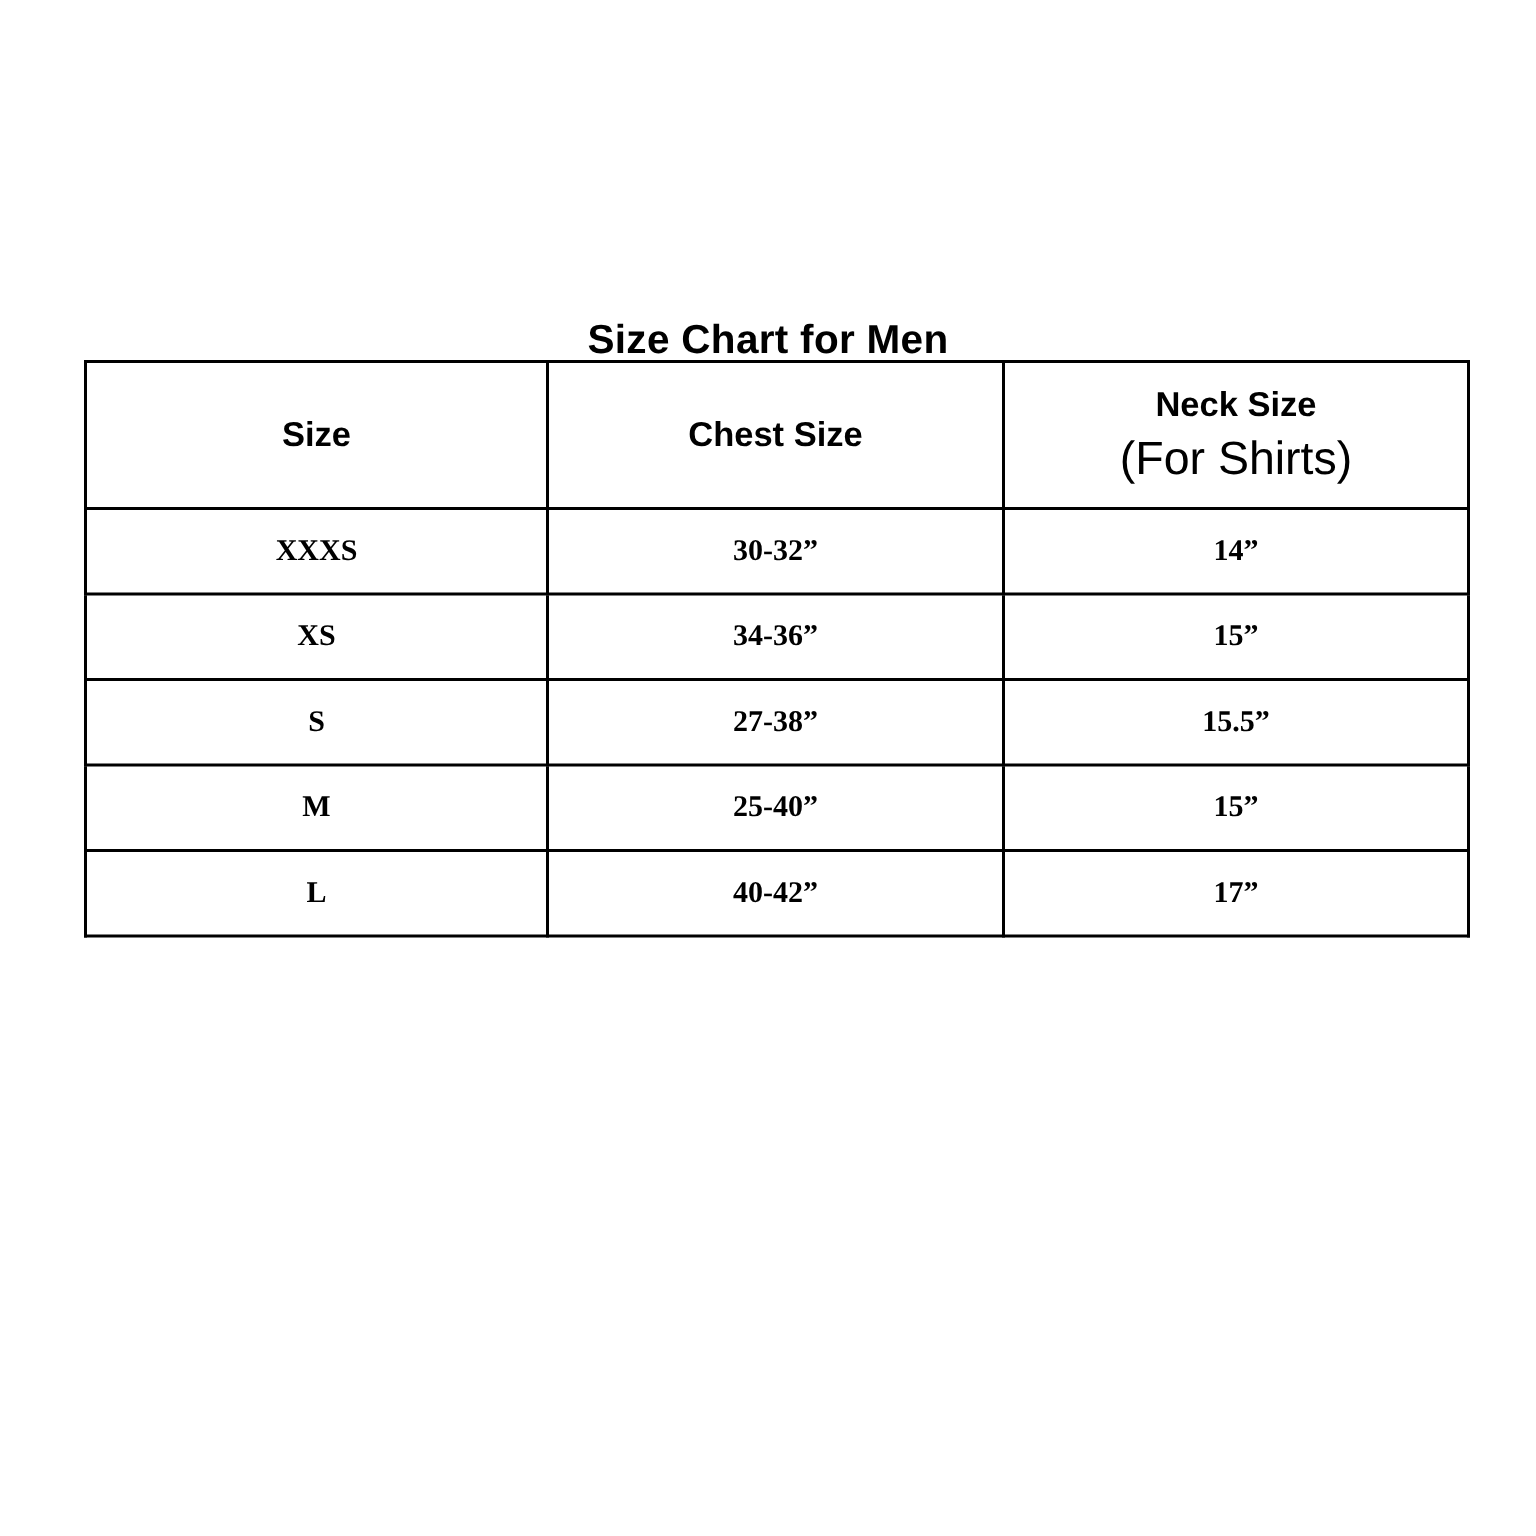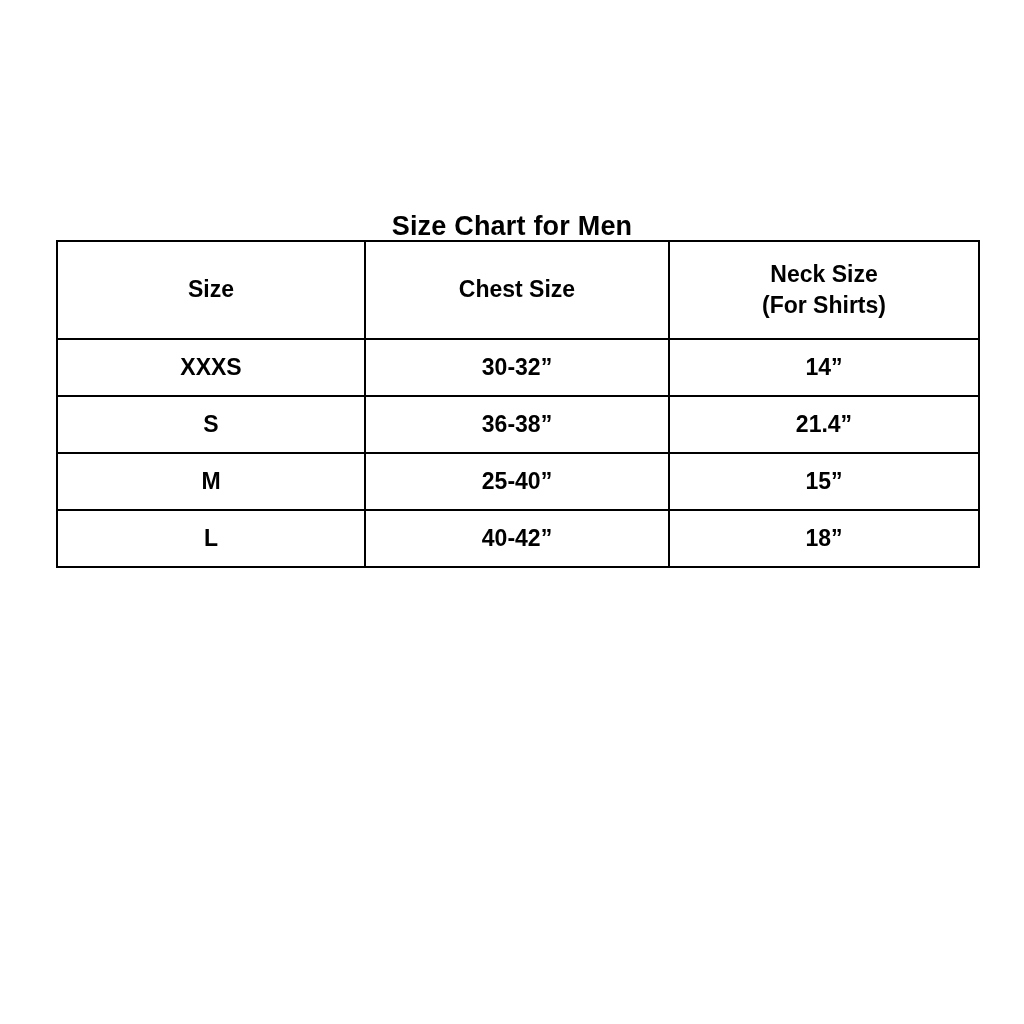--- a/index.html
+++ b/index.html
@@ -53,27 +53,28 @@
   .size-table col.c3 { width: 310px; }
 
   .size-table thead th {
     height: 94px;
     font-size: 23px;
     line-height: 1.35;
     vertical-align: middle;
   }
   .hdr-sub {
     display: block;
-    font-size: 23px;
-    font-weight: bold;
+    font-size: 31px;
+    font-weight: normal;
   }
   .size-table tbody td {
     height: 53px;
-    font-size: 23px;
+    font-size: 20px;
     vertical-align: middle;
+    font-family: Liberation Serif, serif;
   }
 </style>
 </head>
 <body>
 
 <div class="page">
 
   <div class="chart-title">Size Chart for Men</div>
 
   <table class="size-table">
@@ -96,30 +97,35 @@
         </th>
       </tr>
     </thead>
     <tbody>
       <tr>
         <td>XXXS</td>
         <td>30-32”</td>
         <td>14”</td>
       </tr>
       <tr>
+        <td>XS</td>
+        <td>34-36”</td>
+        <td>15”</td>
+      </tr>
+      <tr>
         <td>S</td>
-        <td>36-38”</td>
-        <td>21.4”</td>
+        <td>27-38”</td>
+        <td>15.5”</td>
       </tr>
       <tr>
         <td>M</td>
         <td>25-40”</td>
         <td>15”</td>
       </tr>
       <tr>
         <td>L</td>
         <td>40-42”</td>
-        <td>18”</td>
+        <td>17”</td>
       </tr>
     </tbody>
   </table>
 
 </div>
 
 </body></html>

